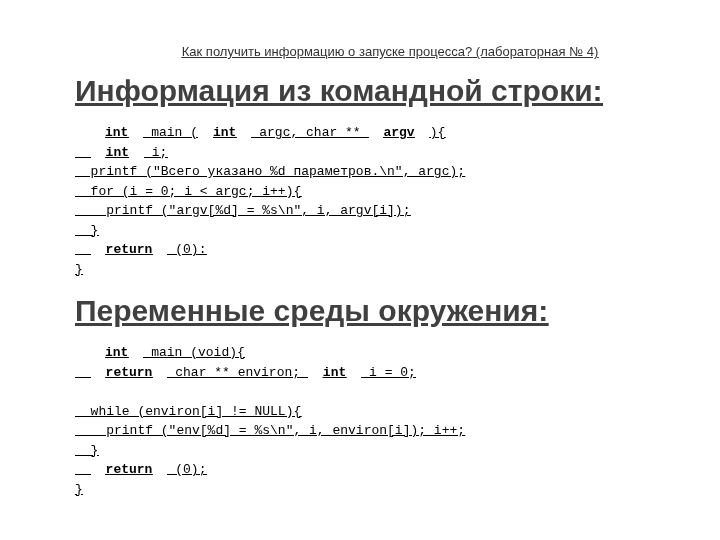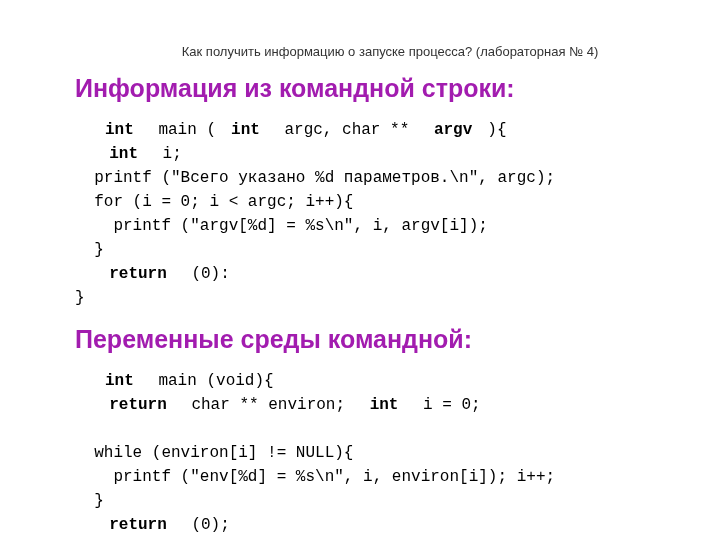--- a/index.html
+++ b/index.html
@@ -1,18 +1,19 @@
 <!DOCTYPE html>
 <html><head>
   <meta charset="utf-8">
   <style>
     * {
       margin: 15px;
       padding: 0;
       box-sizing: border-box;
+      text-decoration: underline;
     }
 
     body {
       background: #ffffff;
       font-family: 'Times New Roman', Times, serif;
       width: 720px;
       height: 540px;
       overflow: hidden;
       padding: 10px 30px;
     }
@@ -20,30 +21,30 @@
     .page-title {
       text-align: center;
       font-size: 13px;
       font-family: Arial, sans-serif;
       color: #333;
       margin-bottom: 8px;
       margin-top: 4px;
     }
 
     .section-heading {
-      font-size: 25px;
+      font-size: 30px;
       font-weight: bold;
       font-family: Arial, sans-serif;
-      color: #a21caf;
+      color: #404040;
       margin-bottom: 6px;
     }
 
     .code-block {
       font-family: 'Courier New', Courier, monospace;
-      font-size: 16px;
+      font-size: 13px;
       line-height: 1.5;
       color: #000;
       margin-bottom: 10px;
       white-space: pre;
     }
 
     .code-block .kw {
       font-weight: bold;
     }
   </style>
@@ -56,21 +57,21 @@
 
 <div class="code-block"><span><span class="kw">int</span> main (<span class="kw">int</span> argc, char ** <span class="kw">argv</span>){
   <span class="kw">int</span> i;
   printf ("Всего указано %d параметров.\n", argc);
   for (i = 0; i &lt; argc; i++){
     printf ("argv[%d] = %s\n", i, argv[i]);
   }
   <span class="kw">return</span> (0):
 }</span></div>
 
-<h1 class="section-heading">Переменные среды командной:</h1>
+<h1 class="section-heading">Переменные среды окружения:</h1>
 
 <div class="code-block"><span><span class="kw">int</span> main (void){
   <span class="kw">return</span> char ** environ; <span class="kw">int</span> i = 0;
 
   while (environ[i] != NULL){
     printf ("env[%d] = %s\n", i, environ[i]); i++;
   }
   <span class="kw">return</span> (0);
 }</span></div>
 

